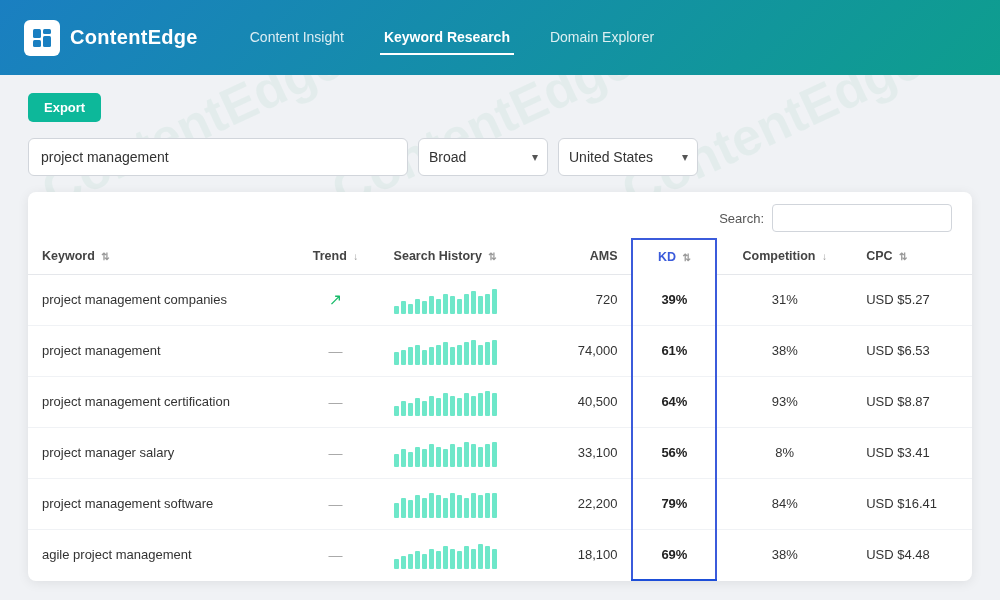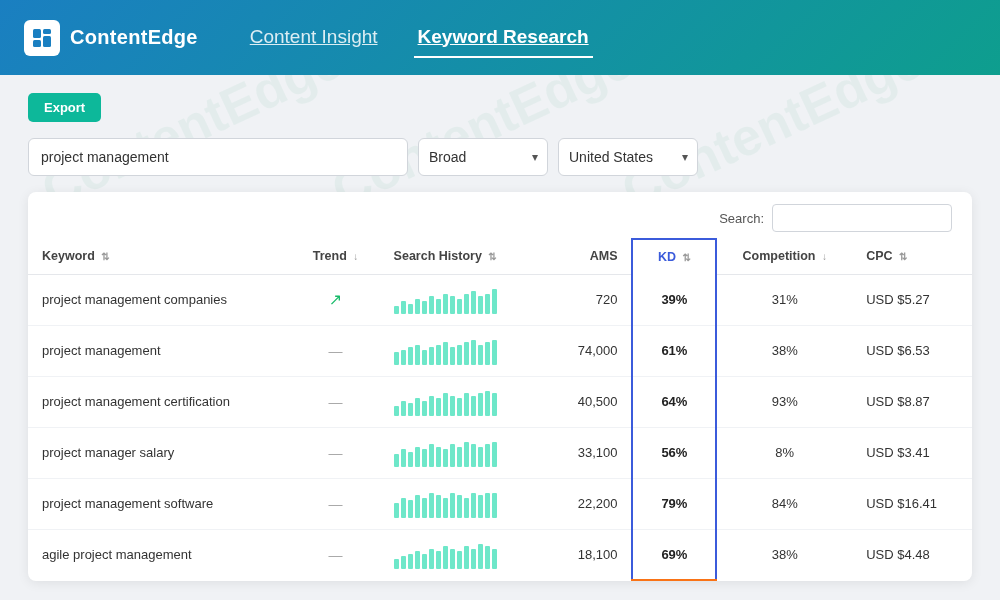--- a/index.html
+++ b/index.html
@@ -25,27 +25,26 @@
       background: white;
       border-radius: 6px;
       display: flex; align-items: center; justify-content: center;
       font-size: 18px; color: #1a7fc1; font-weight: bold;
     }
     .logo-text {
       color: white; font-size: 20px; font-weight: 700; letter-spacing: 0.3px;
     }
     .nav-item {
       color: rgba(255,255,255,0.85);
-      font-size: 19px;
+      font-size: 14px;
       font-weight: 500;
       padding: 8px 4px;
       cursor: pointer;
       border-bottom: 2px solid transparent;
       transition: all 0.2s;
-      text-decoration: underline;
     }
     .nav-item.active {
       color: white;
       font-weight: 700;
       border-bottom: 2px solid white;
     }
 
     
     .main-content {
       padding: 18px 28px;
@@ -220,21 +219,21 @@
       border-bottom: none;
       color: #3b5bdb !important;
     }
     .kd-col-cell {
       border-left: 2px solid #3b5bdb;
       border-right: 2px solid #3b5bdb;
       font-weight: 700;
       color: #222;
     }
     tr:last-child .kd-col-cell {
-      border-bottom: 2px solid #f97316;
+      border-bottom: 2px solid #1d4ed8;
     }
 
     
     .trend-up {
       color: #18bb6a;
       font-size: 16px;
     }
     .trend-flat {
       color: #aaa;
       font-size: 14px;
@@ -271,20 +270,21 @@
         <rect x="2" y="2" width="8" height="9" rx="1.5" fill="#1a7fc1"></rect>
         <rect x="2" y="13" width="8" height="7" rx="1.5" fill="#1a7fc1"></rect>
         <rect x="12" y="2" width="8" height="5" rx="1.5" fill="#1a7fc1"></rect>
         <rect x="12" y="9" width="8" height="11" rx="1.5" fill="#1a7fc1"></rect>
       </svg>
     </div>
     <span class="logo-text">ContentEdge</span>
   </div>
   <span class="nav-item">Content Insight</span>
   <span class="nav-item active">Keyword Research</span>
+  <span class="nav-item">Domain Explorer</span>
 </div>
 
 <div class="main-content">
 
   <div class="watermark-container">
     <span class="watermark-text" style="top:20px; left:30px;">ContentEdge</span>
     <span class="watermark-text" style="top:20px; left:320px;">ContentEdge</span>
     <span class="watermark-text" style="top:20px; left:610px;">ContentEdge</span>
     <span class="watermark-text" style="top:200px; left:100px;">ContentEdge</span>
     <span class="watermark-text" style="top:200px; left:420px;">ContentEdge</span>

